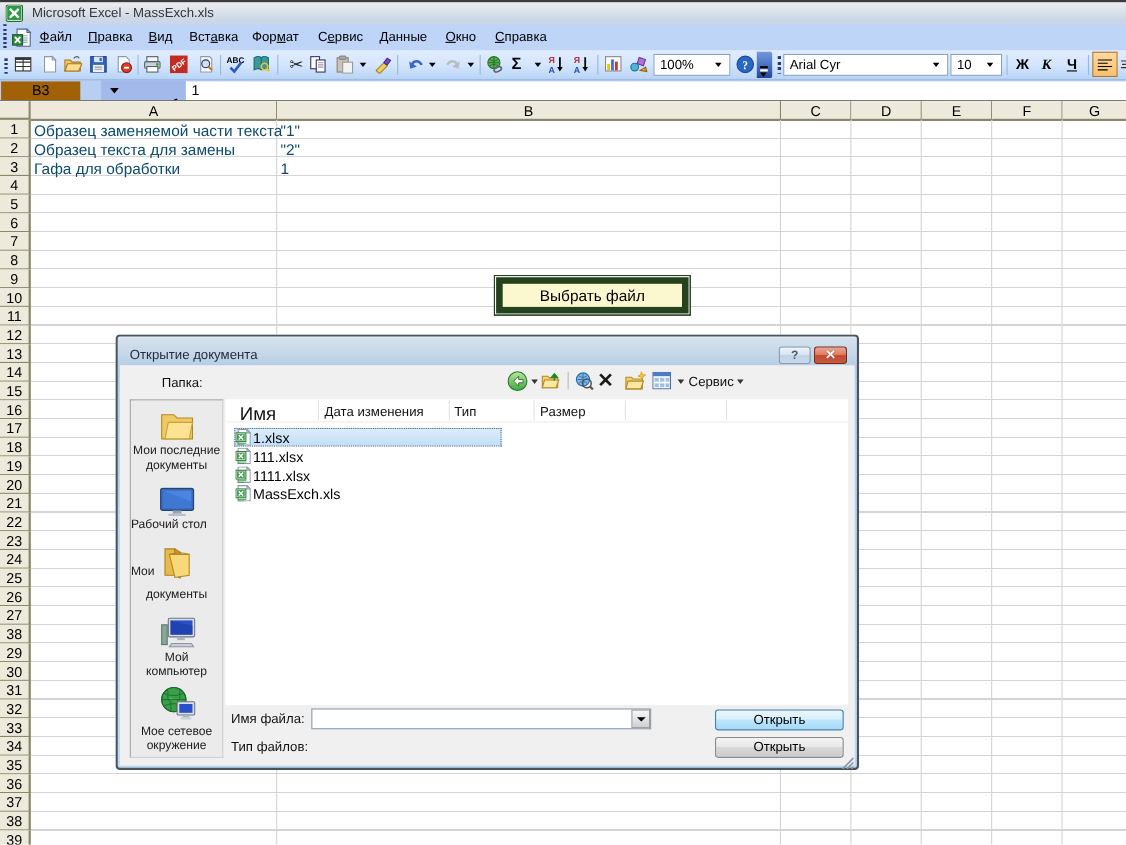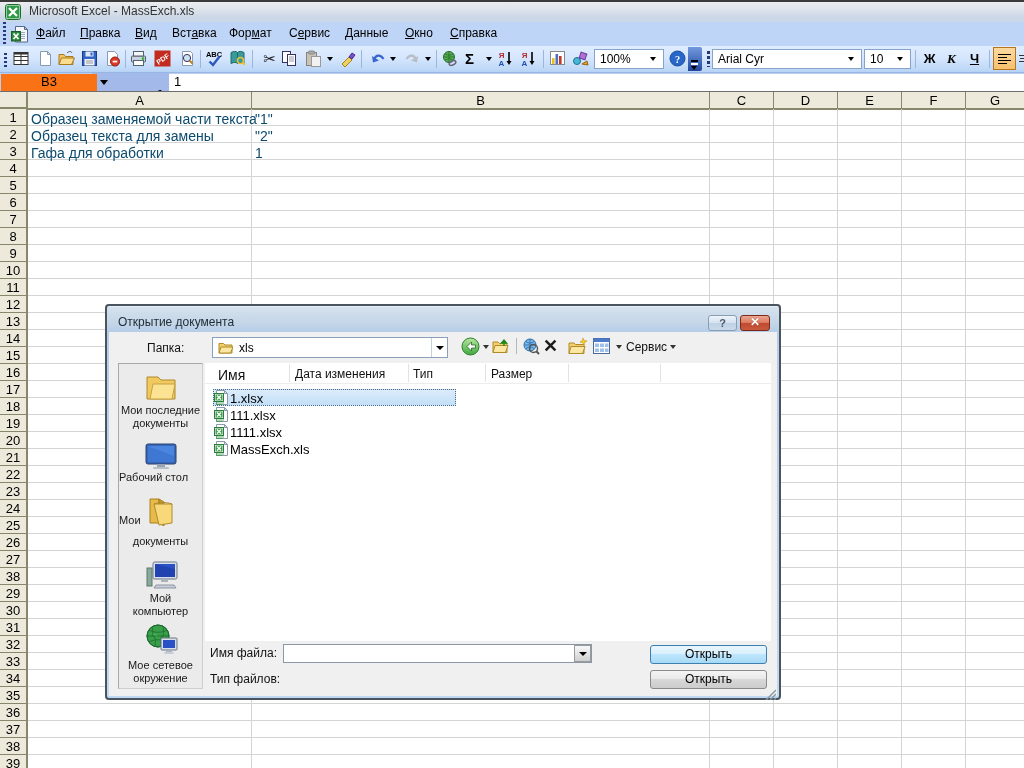--- a/index.html
+++ b/index.html
@@ -19,21 +19,21 @@
   #toolbar{left:0;top:46px;width:1024px;height:26px;
     background:linear-gradient(#e0edff 0%,#d4e5fd 50%,#bed8f7 90%,#b6d2f4 100%);}
   .tico{position:absolute;top:5px;width:17px;height:17px;}
   .tsep{position:absolute;top:4px;width:1px;height:18px;background:#9ab6dc;}
   .tarr{position:absolute;top:11px;width:0;height:0;border-left:3px solid transparent;
         border-right:3px solid transparent;border-top:4px solid #000;}
   .combo{position:absolute;background:#fff;border:1px solid #86a4c8;font-size:12px;color:#000;}
   
   #fbar{left:0;top:72px;width:1024px;height:19px;background:#b9cff2;border-top:1px solid #98b5e4;}
   #fbar .peri{left:92px;top:0;width:77px;height:19px;background:#a3b9ea;}
-  #namebox{left:1px;top:74px;width:96px;height:17px;background:#f97316;font-size:13px;}
+  #namebox{left:1px;top:74px;width:72px;height:17px;background:#a16207;font-size:13px;}
   #fx{left:156px;top:74px;font-size:13px;font-style:italic;font-weight:bold;color:#000;margin-top:13px;}
   #ffield{left:169px;top:74px;width:855px;height:17px;background:#fff;font-size:13px;}
   #gridtop{left:0;top:91px;width:1024px;height:1px;background:#6d6d6d;}
   
   #sheet{left:0;top:92px;width:1024px;height:676px;background:#fff;}
   .hdr{position:absolute;background:#eeeadb;color:#000;font-size:13px;
        display:flex;align-items:center;justify-content:center;}
   .chdr{top:0px;height:16px;border-bottom:2px solid #87876c;border-right:1px solid #87876c;}
   .rhdr{left:0;width:26px;border-right:2px solid #87876c;border-bottom:1px solid #87876c;}
   .vline{position:absolute;top:17px;width:1px;height:659px;background:#d4d4d4;}
@@ -308,36 +308,29 @@
 <div class="vline" style="left:901px"></div>
 <div class="vline" style="left:965px"></div>
 
 <div class="cell" style="left:31px;top:19px">Образец заменяемой части текста</div>
 <div class="cell" style="left:255px;top:19px">"1"</div>
 <div class="cell" style="left:31px;top:36px">Образец текста для замены</div>
 <div class="cell" style="left:255px;top:36px">"2"</div>
 <div class="cell" style="left:31px;top:53px">Гафа для обработки</div>
 <div class="cell" style="left:255px;top:53px">1</div>
 </div>
+  <div id="vbtn" class="a">
+      <div class="in">Выбрать файл</div>
+    </div>
   <div id="dlg" class="a">
 <div id="dlgtitle" class="a">Открытие документа</div>
 <div class="a" style="left:603px;top:11px;width:29px;height:16px;border:1px solid #8a9db1;border-radius:3px;background:linear-gradient(#eef4fa,#d5e2ef 48%,#bfd2e5 52%,#c8d9ea);box-sizing:border-box;text-align:center;font-size:11px;font-weight:bold;color:#4a5a6a;line-height:14px">?</div>
 <div class="a" style="left:635px;top:11px;width:30px;height:16px;border:1px solid #7c2918;border-radius:3px;background:linear-gradient(#eaa692,#dd7a5e 48%,#c04a30 52%,#c65a40);box-sizing:border-box;text-align:center;font-size:12px;font-weight:bold;color:#fff;line-height:13px;text-shadow:0 0 1px #7c2918">✕</div>
 <div id="dbody" class="a">
 <div class="dlbl" style="left:38px;top:9px">Папка:</div>
-<div class="a" style="left:103px;top:5px;width:236px;height:21px;background:#fff;border:1px solid #8aa0b8;box-sizing:border-box">
-<span class="a" style="left:5px;top:2px"><svg width="15" height="15" viewBox="0 0 15 15">
-              <path d="M1 3.5h4.5l1.5 1.5H14v8H1z" fill="#f4cf6a" stroke="#b08a2a"></path>
-              <path d="M1 13l2-6h12l-2.5 6z" fill="#fbe7a2" stroke="#b08a2a"></path>
-            </svg></span>
-<span class="a" style="left:26px;top:3px;font-size:12px">xls</span>
-<span class="a" style="left:218px;top:0px;width:16px;height:19px;border-left:1px solid #c4d0dc">
-            <span class="a" style="left:4px;top:8px;width:0;height:0;border-left:4px solid transparent;border-right:4px solid transparent;border-top:4.5px solid #000"></span>
-          </span>
-</div>
 <span class="a" style="left:352px;top:5px"><svg width="19" height="19" viewBox="0 0 19 19">
             <defs>
               <linearGradient id="gb" x1="0" y1="0" x2="0" y2="1">
                 <stop offset="0" stop-color="#b8e8a0"></stop>
                 <stop offset="1" stop-color="#3fa83f"></stop>
               </linearGradient>
             </defs>
             <circle cx="9.5" cy="9.5" r="8.5" fill="url(#gb)" stroke="#2a7a2a"></circle>
             <path d="M10.5 5l-4.5 4.5 4.5 4.5v-3h4v-3h-4z" fill="#fff" stroke="#1a5a1a" stroke-width="0.7"></path>
           </svg></span>
@@ -416,21 +409,21 @@
               <path d="M9 3c2 4-1 7 2 10s0 7 2 10M21 3c-2 4 1 7-2 10s0 7-2 10M4 12h22M6 6c5 3 13 3 18 0M6 18c5-3 13-3 18 0" stroke="#1e6a2e" fill="none" stroke-width="0.8"></path>
               <rect x="18" y="14" width="16" height="12" rx="1" fill="#d8dee6" stroke="#6a7686"></rect>
               <rect x="20" y="16" width="12" height="8" fill="#2a50c8"></rect>
               <rect x="23" y="26" width="6" height="2" fill="#aab2bc"></rect>
               <rect x="21" y="28" width="10" height="2" rx="1" fill="#c8ced8"></rect>
             </svg></span>
           <span class="a" style="left:0;top:295px;width:83px;text-align:center;font-size:11px;color:#1a1a1a">Мое сетевое</span>
           <span class="a" style="left:0;top:308px;width:83px;text-align:center;font-size:11px;color:#1a1a1a">окружение</span>
 </div>
 <div class="a" style="left:96px;top:31px;width:566px;height:278px;background:#fff">
-<span class="a" style="left:13px;top:4px;font-size:14px;color:#111">Имя</span>
+<span class="a" style="left:13px;top:4px;font-size:17px;color:#111">Имя</span>
 <span class="a" style="left:90px;top:4px;font-size:12px;color:#111">Дата изменения</span>
 <span class="a" style="left:208px;top:4px;font-size:12px;color:#111">Тип</span>
 <span class="a" style="left:286px;top:4px;font-size:12px;color:#111">Размер</span>
 <span class="a" style="left:84px;top:1px;width:1px;height:18px;background:#e2e2e2"></span>
 <span class="a" style="left:203px;top:1px;width:1px;height:18px;background:#e2e2e2"></span>
 <span class="a" style="left:280px;top:1px;width:1px;height:18px;background:#e2e2e2"></span>
 <span class="a" style="left:363px;top:1px;width:1px;height:18px;background:#e2e2e2"></span>
 <span class="a" style="left:455px;top:1px;width:1px;height:18px;background:#e2e2e2"></span>
 <span class="a" style="left:0;top:20px;width:566px;height:1px;background:#ededed"></span>
 <span class="a" style="left:8px;top:26px;width:243px;height:17px;background:linear-gradient(#dcecfb,#c2dff7);border:1px dotted #4a6a8a;box-sizing:border-box"></span>

